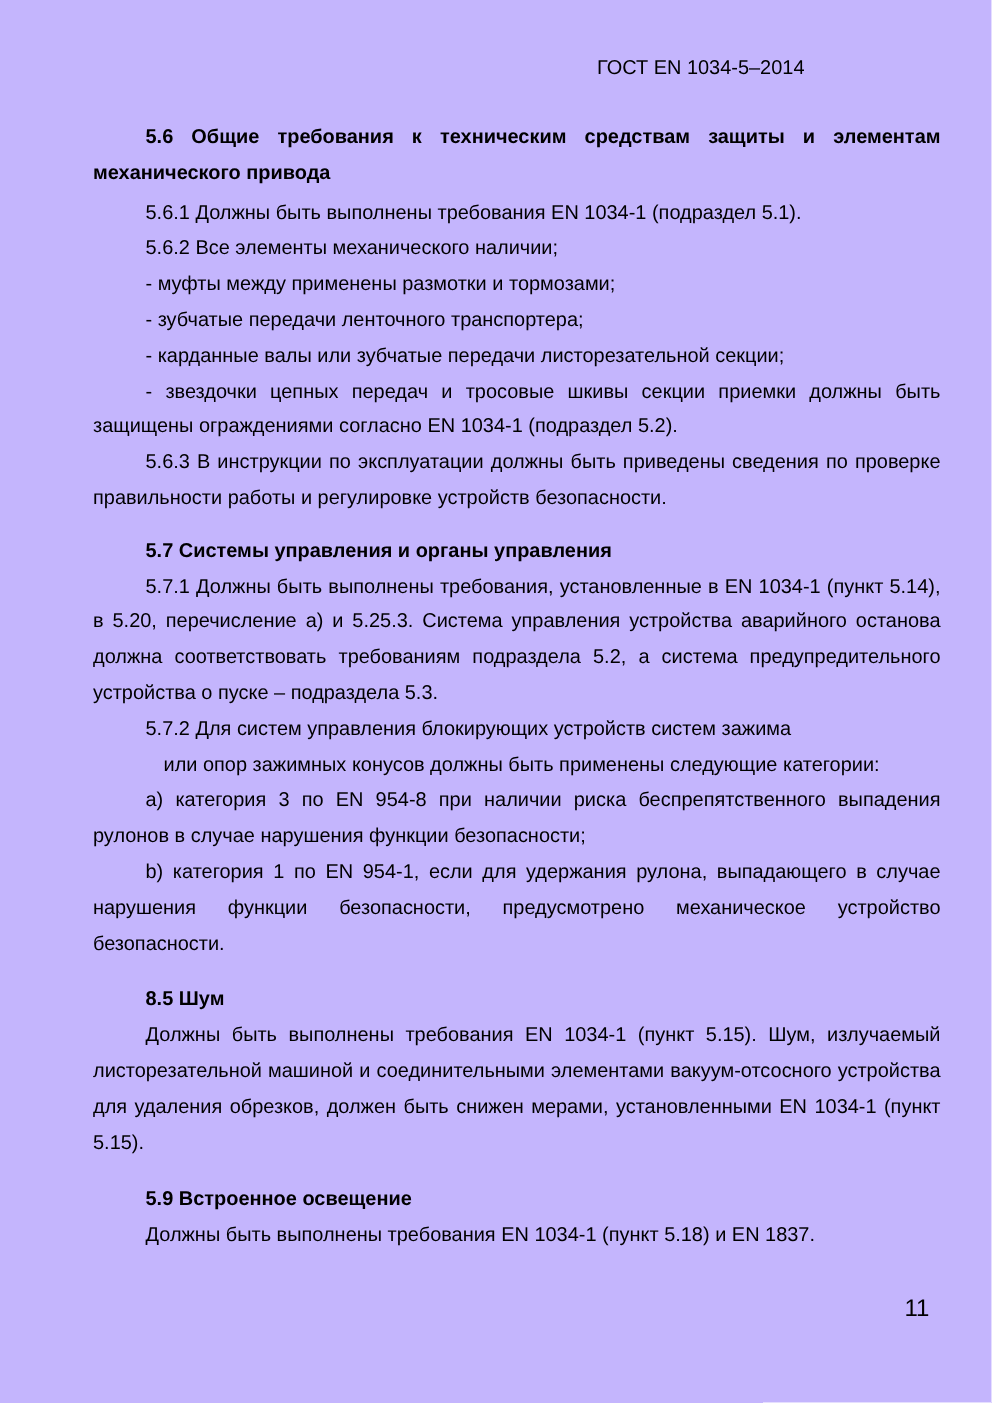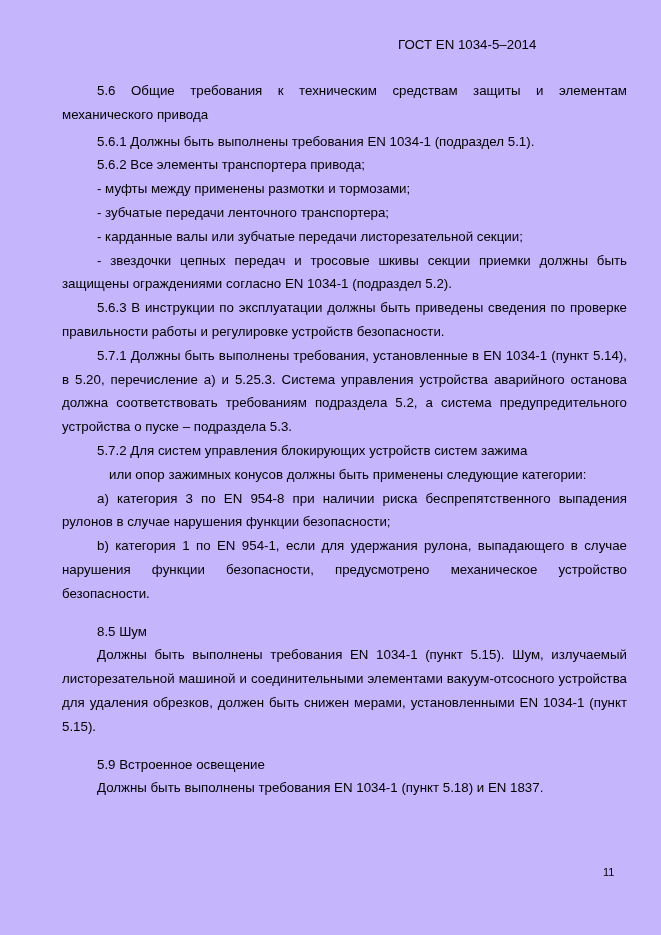--- a/index.html
+++ b/index.html
@@ -31,52 +31,53 @@
     width: 565px;
     font-size: 13.3px;
     line-height: 23.8px;
     text-align: justify;
   }
   .block {
     margin: 0;
     text-indent: 35px;
   }
   .heading {
-    font-weight: normal;
+    font-weight: bold;
   }
   .h-first {
     margin-bottom: 3px;
   }
   .mt-sm { margin-top: 11px; }
   .mt-md { margin-top: 14px; }
   .indent2 { text-indent: 47px; }
   .page-number {
     position: absolute;
     top: 865px;
     left: 603px;
-    font-size: 11px;
+    font-size: 16px;
     line-height: 15px;
   }
 </style>
 </head>
 <body>
 
 <div class="page">
 
   <div class="running-header">ГОСТ EN 1034-5–2014</div>
 
   <div class="content">
     <p class="block heading h-first">5.6 Общие требования к  техническим средствам защиты и элементам механического привода</p>
     <p class="block">5.6.1 Должны быть выполнены требования EN 1034-1 (подраздел 5.1).</p>
-    <p class="block">5.6.2 Все элементы транспортера привода;</p>
+    <p class="block">5.6.2 Все элементы механического наличии;</p>
     <p class="block">- муфты между применены размотки и тормозами;</p>
     <p class="block">- зубчатые передачи ленточного транспортера;</p>
     <p class="block">- карданные валы или зубчатые передачи листорезательной секции;</p>
     <p class="block">- звездочки цепных передач и тросовые шкивы секции приемки должны быть защищены ограждениями согласно EN 1034-1 (подраздел 5.2).</p>
     <p class="block">5.6.3 В инструкции по эксплуатации должны быть приведены сведения по проверке правильности работы и регулировке устройств безопасности.</p>
+    <p class="block heading mt-sm">5.7 Системы управления и органы управления</p>
     <p class="block">5.7.1 Должны быть выполнены требования, установленные в EN 1034-1 (пункт 5.14), в 5.20, перечисление а) и 5.25.3. Система управления устройства  аварийного останова должна соответствовать  требованиям подраздела  5.2,  а система предупредительного устройства о пуске – подраздела 5.3.</p>
     <p class="block">5.7.2 Для систем управления блокирующих  устройств систем зажима</p>
     <p class="block indent2">или опор зажимных конусов  должны быть применены следующие категории:</p>
     <p class="block">а) категория 3 по EN 954-8 при наличии риска беспрепятственного  выпадения рулонов в случае нарушения функции безопасности;</p>
     <p class="block">b) категория 1 по EN 954-1, если для удержания рулона, выпадающего в случае нарушения  функции  безопасности,  предусмотрено  механическое  устройство безопасности.</p>
     <p class="block heading mt-md">8.5  Шум</p>
     <p class="block">Должны быть выполнены требования EN 1034-1 (пункт 5.15). Шум, излучаемый листорезательной машиной и соединительными элементами вакуум-отсосного устройства для удаления обрезков,  должен быть снижен мерами, установленными EN 1034-1 (пункт 5.15).</p>
     <p class="block heading mt-md">5.9 Встроенное освещение</p>
     <p class="block">Должны быть выполнены требования EN 1034-1 (пункт 5.18) и EN 1837.</p>
   </div>

